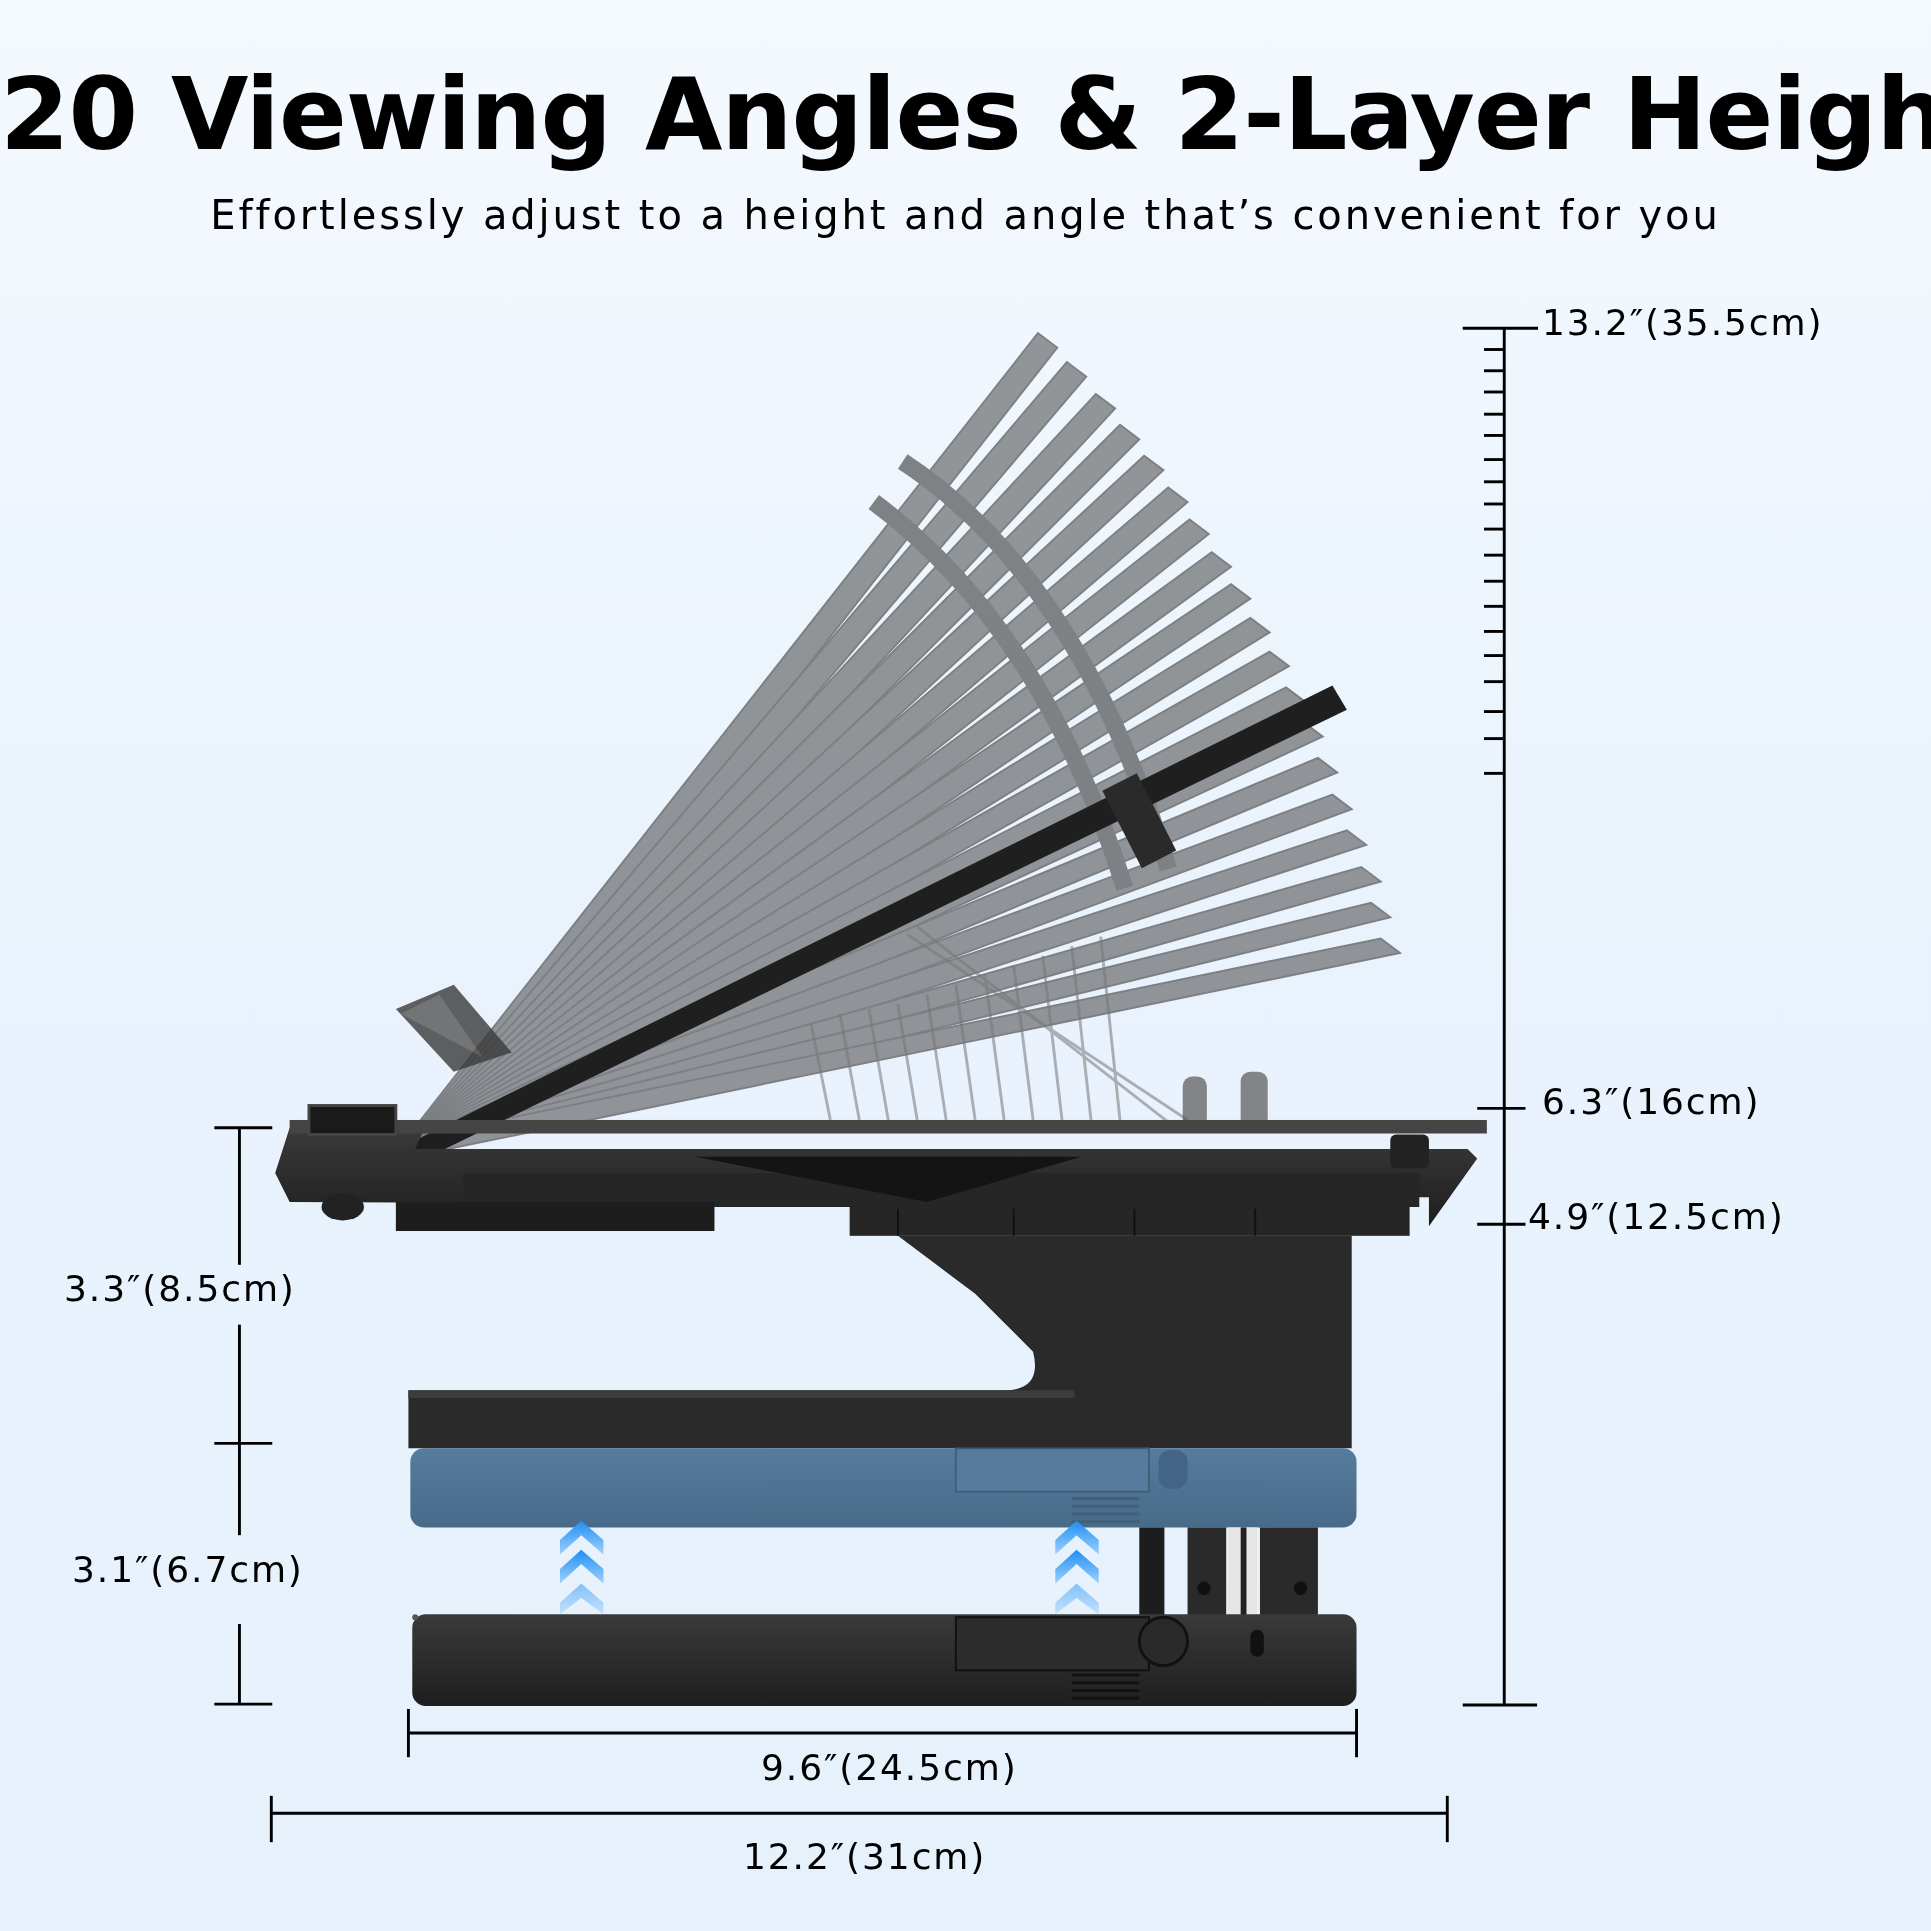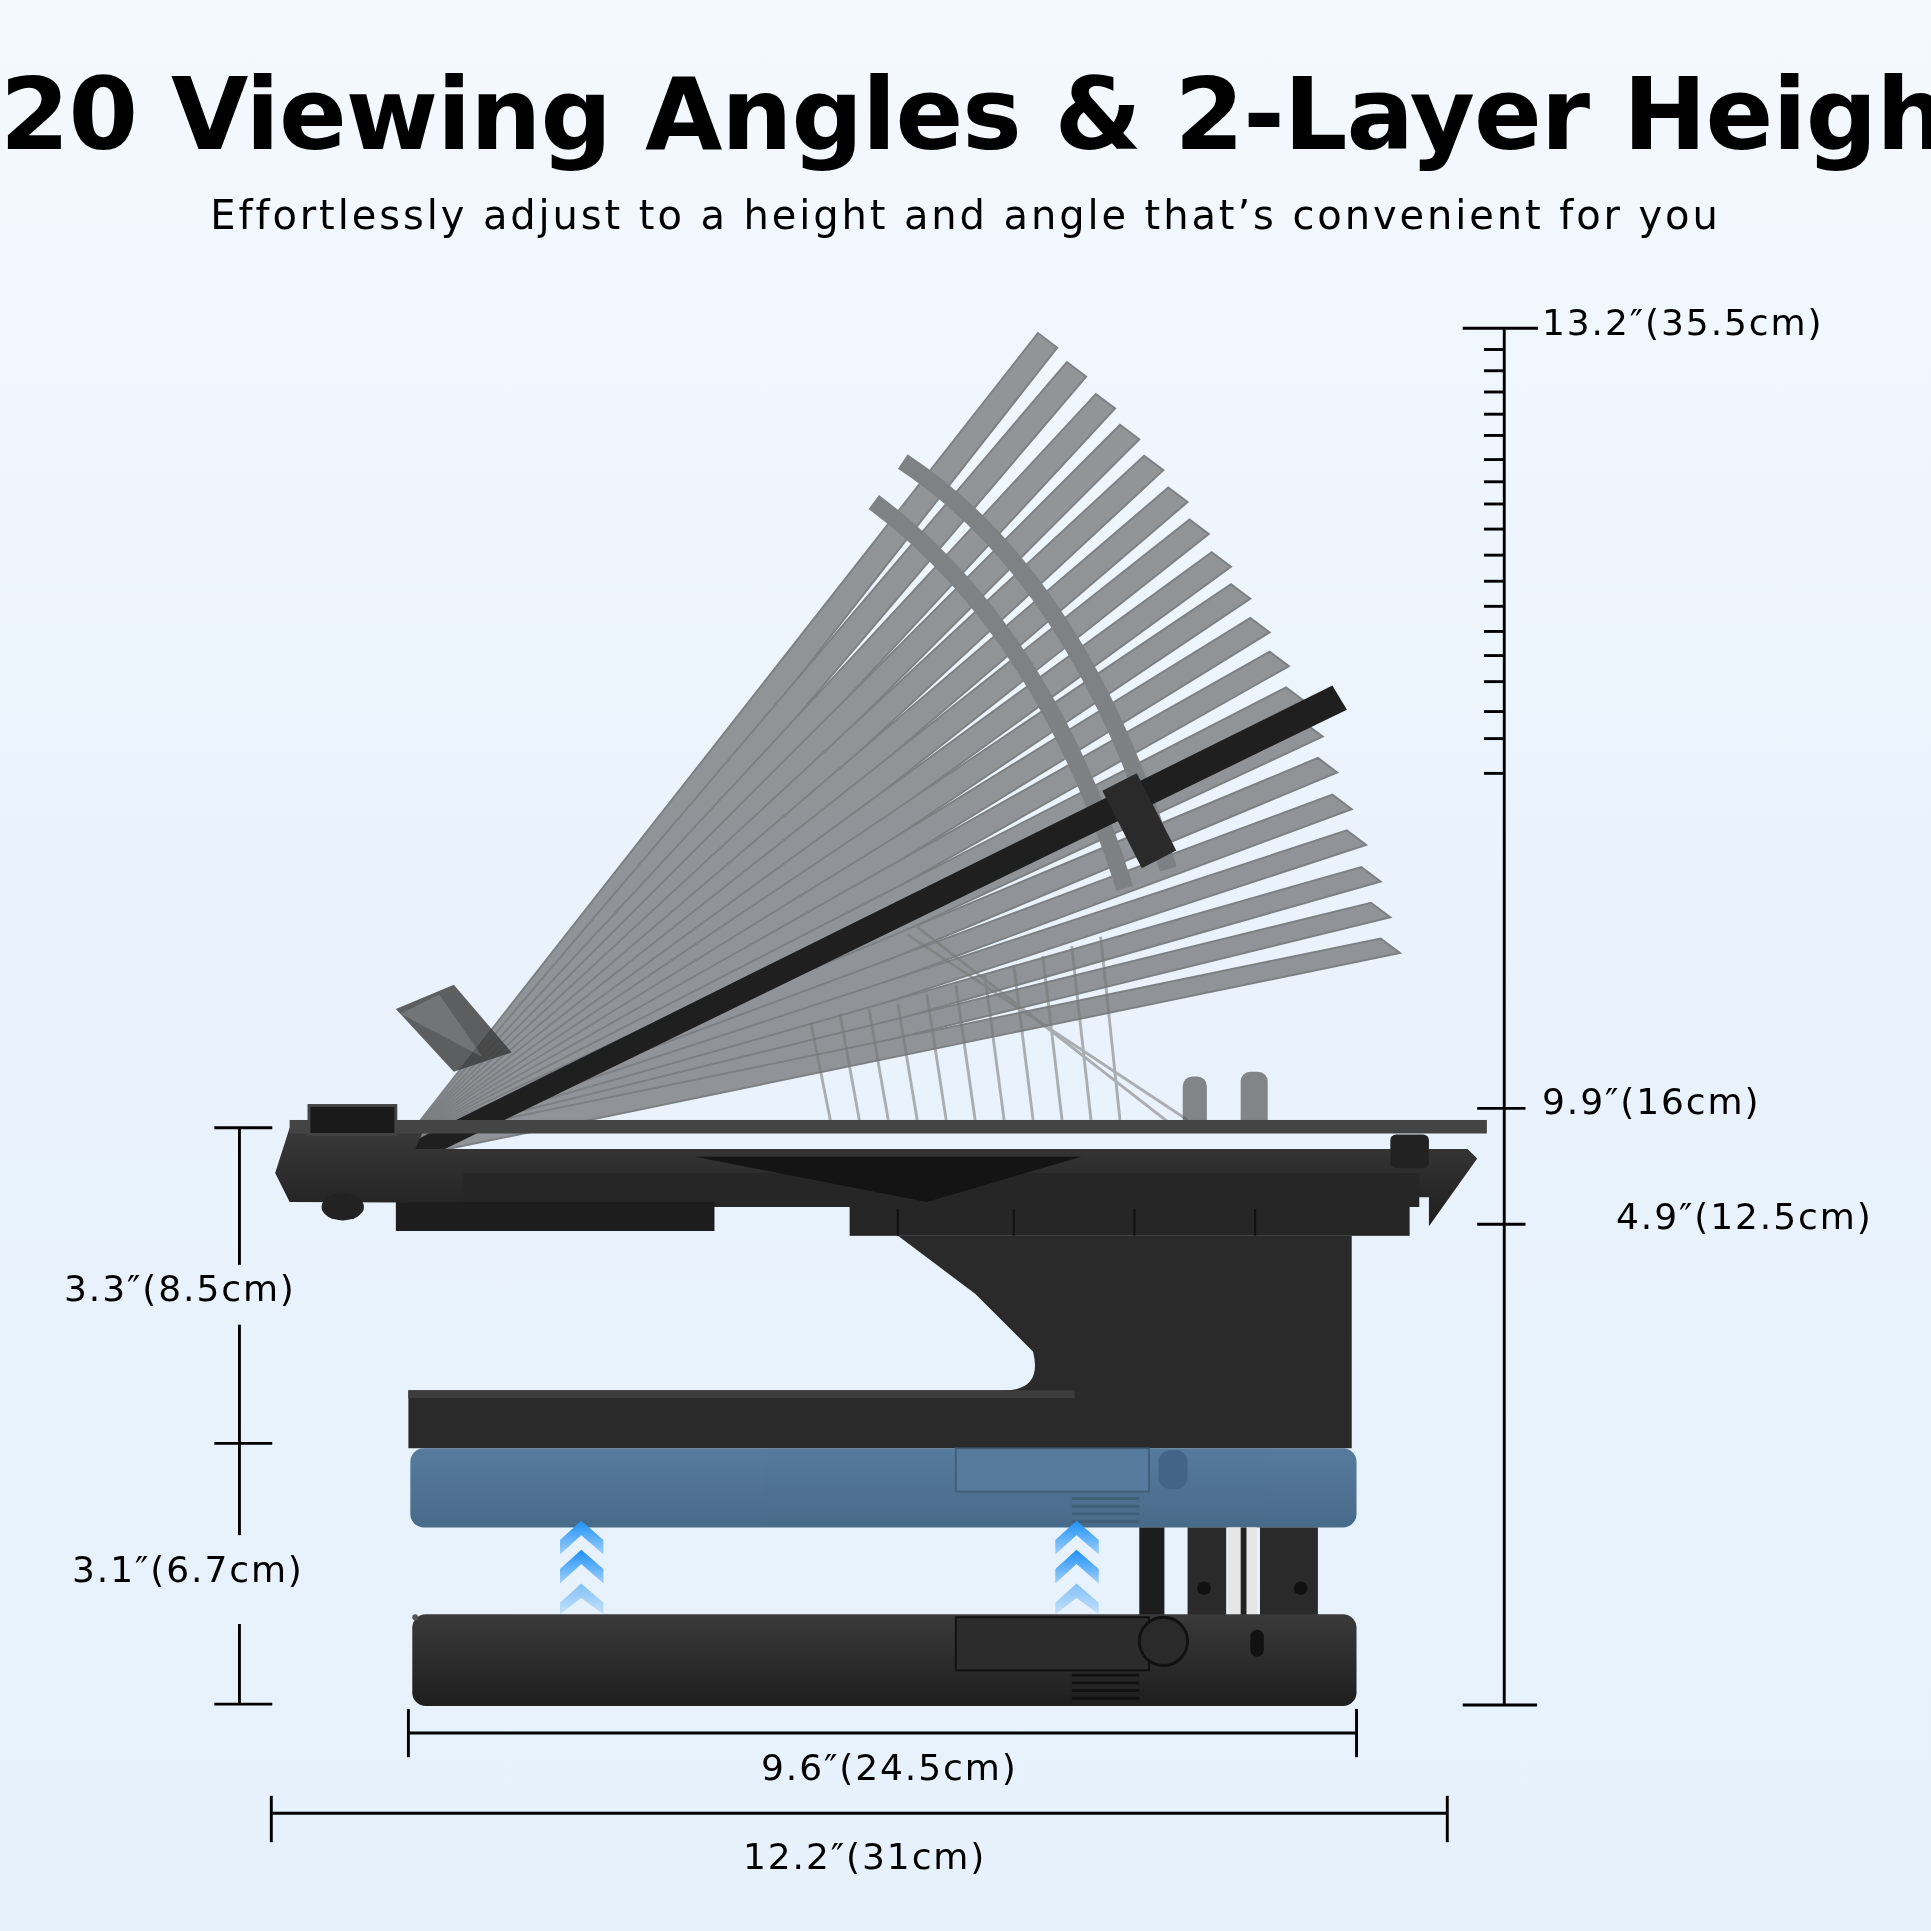--- a/index.html
+++ b/index.html
@@ -213,19 +213,19 @@
     <line x1="423" y1="1795" x2="1405" y2="1795"></line>
     <line x1="423" y1="1770" x2="423" y2="1820"></line>
     <line x1="1405" y1="1770" x2="1405" y2="1820"></line>
     <line x1="281" y1="1878" x2="1499" y2="1878"></line>
     <line x1="281" y1="1860" x2="281" y2="1908"></line>
     <line x1="1499" y1="1860" x2="1499" y2="1908"></line>
   </g>
 </svg>
 
 <div class="label" style="left:1542px; top:305px;">13.2″(35.5cm)</div>
-<div class="label" style="left:1542px; top:1084px;">9.9″(16cm)</div>
-<div class="label" style="left:1616px; top:1199px;">4.9″(12.5cm)</div>
+<div class="label" style="left:1542px; top:1084px;">6.3″(16cm)</div>
+<div class="label" style="left:1528px; top:1199px;">4.9″(12.5cm)</div>
 <div class="label" style="left:64px; top:1271px;">3.3″(8.5cm)</div>
 <div class="label" style="left:72px; top:1552px;">3.1″(6.7cm)</div>
 <div class="label" style="left:734px; top:1750px;margin-left:27px;">9.6″(24.5cm)</div>
 <div class="label" style="left:743px; top:1839px;text-align:right;">12.2″(31cm)</div>
 
 
 </body></html>

